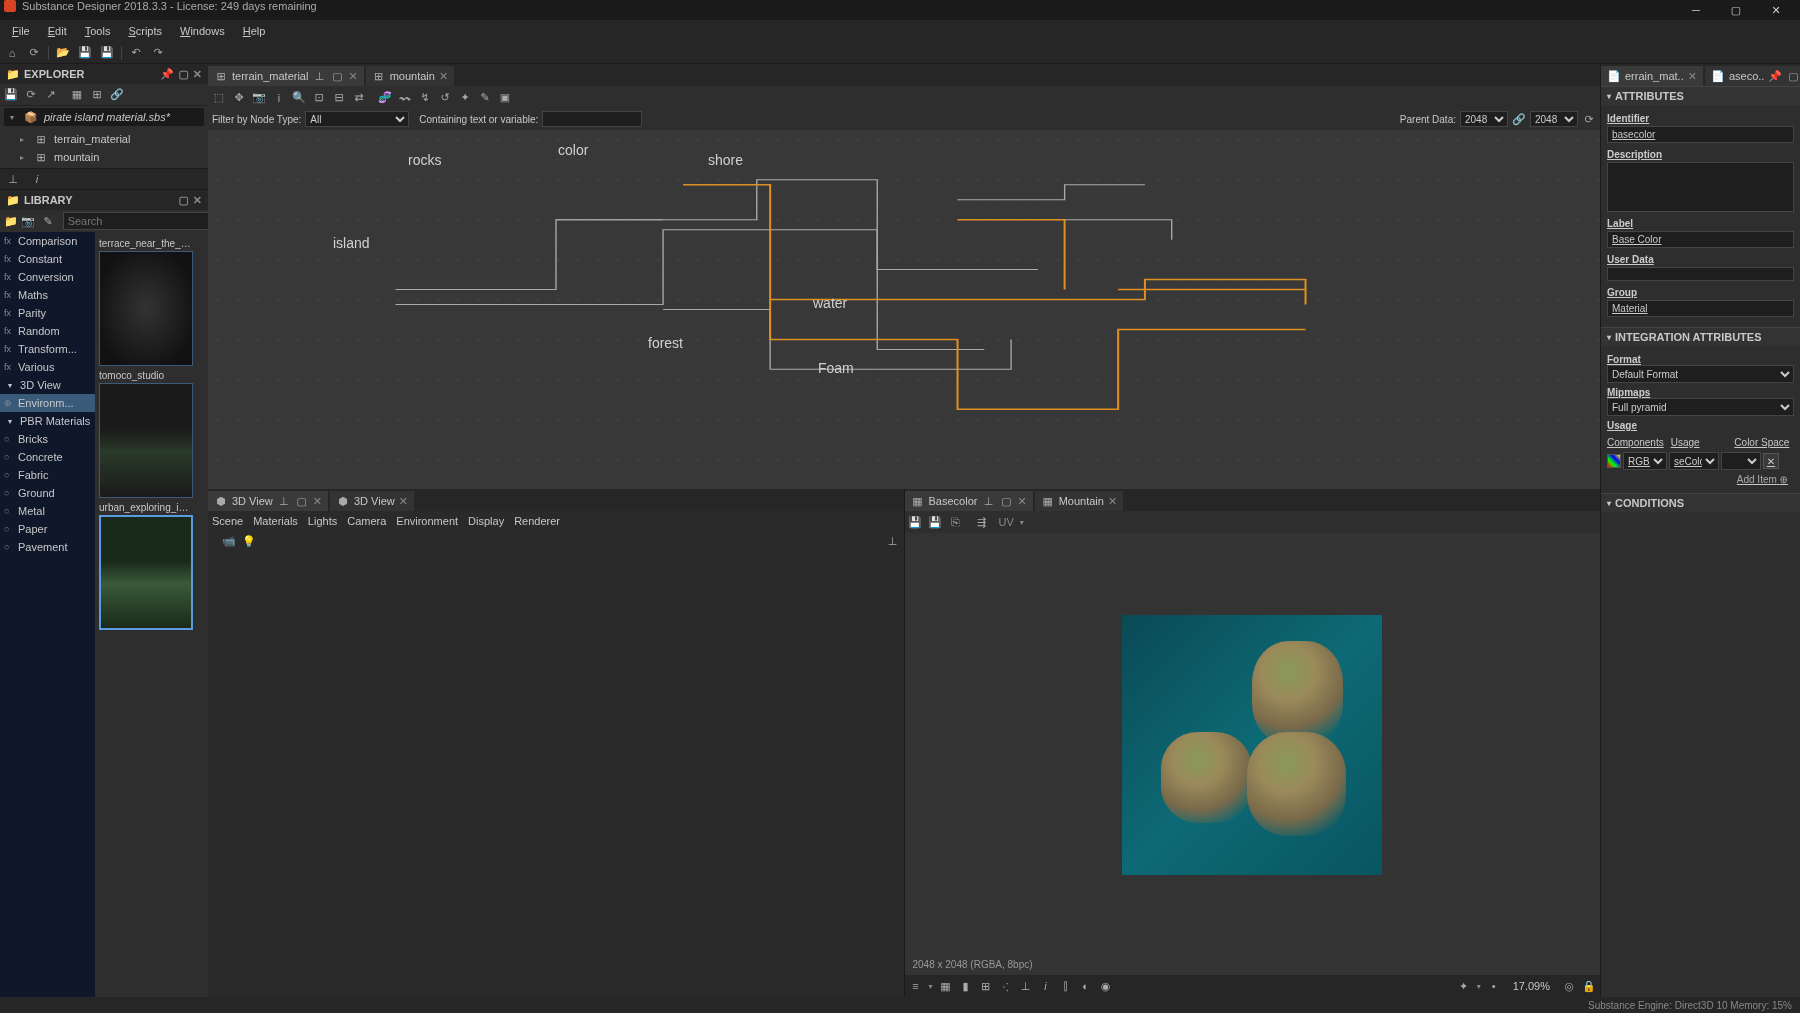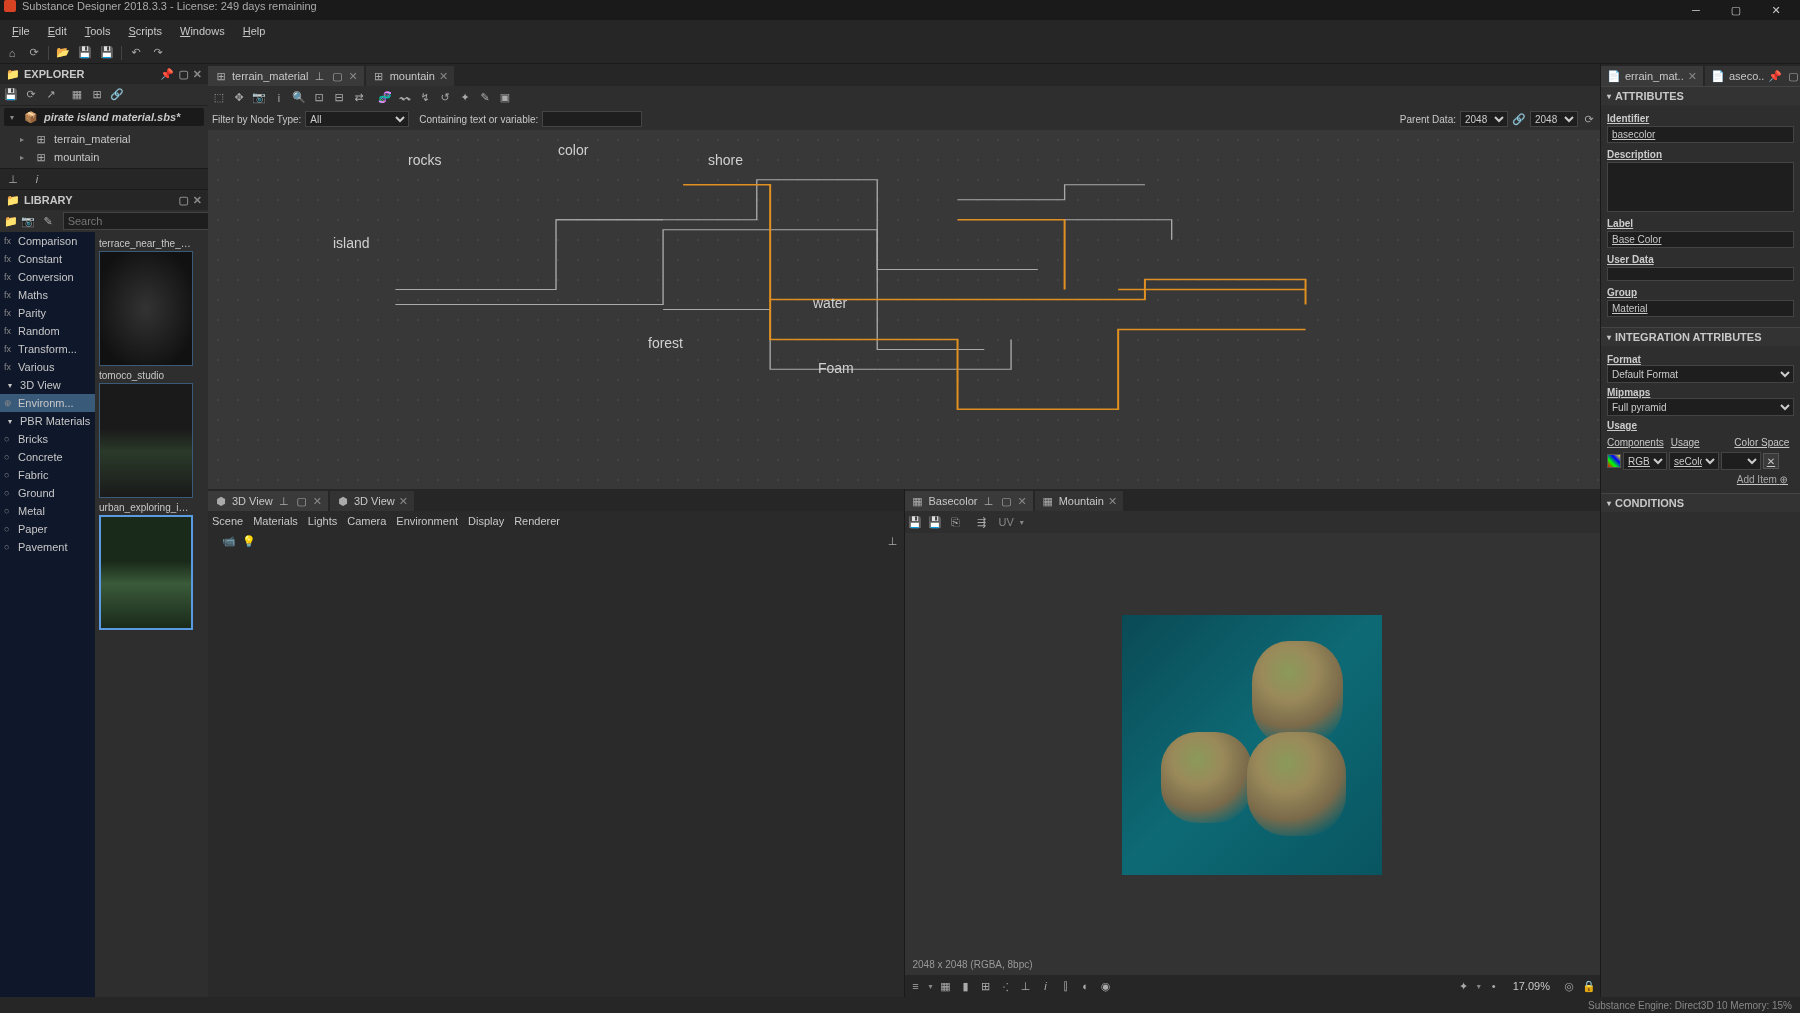--- a/index.html
+++ b/index.html
@@ -137,21 +137,21 @@
     <span class="icon-sm">⟳</span>
     <span class="icon-sm">↗</span>
     <span class="sep"></span>
     <span class="icon-sm">▦</span>
     <span class="icon-sm">⊞</span>
     <span class="icon-sm">🔗</span>
   </div>
   <div class="explorer-file">
     <span class="expander">▾</span>
     <span class="icon-sm">📦</span>
-    <span style="font-style:italic;font-weight:bold;">pirate island material.sbs*</span>
+    <span style="font-style:italic;font-weight:normal;">pirate island material.sbs*</span>
   </div>
   <div class="explorer-tree">
     <div class="tree-item">
       <span class="expander">▸</span>
       <span class="icon-sm">⊞</span>
       <span>terrain_material</span>
     </div>
     <div class="tree-item">
       <span class="expander">▸</span>
       <span class="icon-sm">⊞</span>

